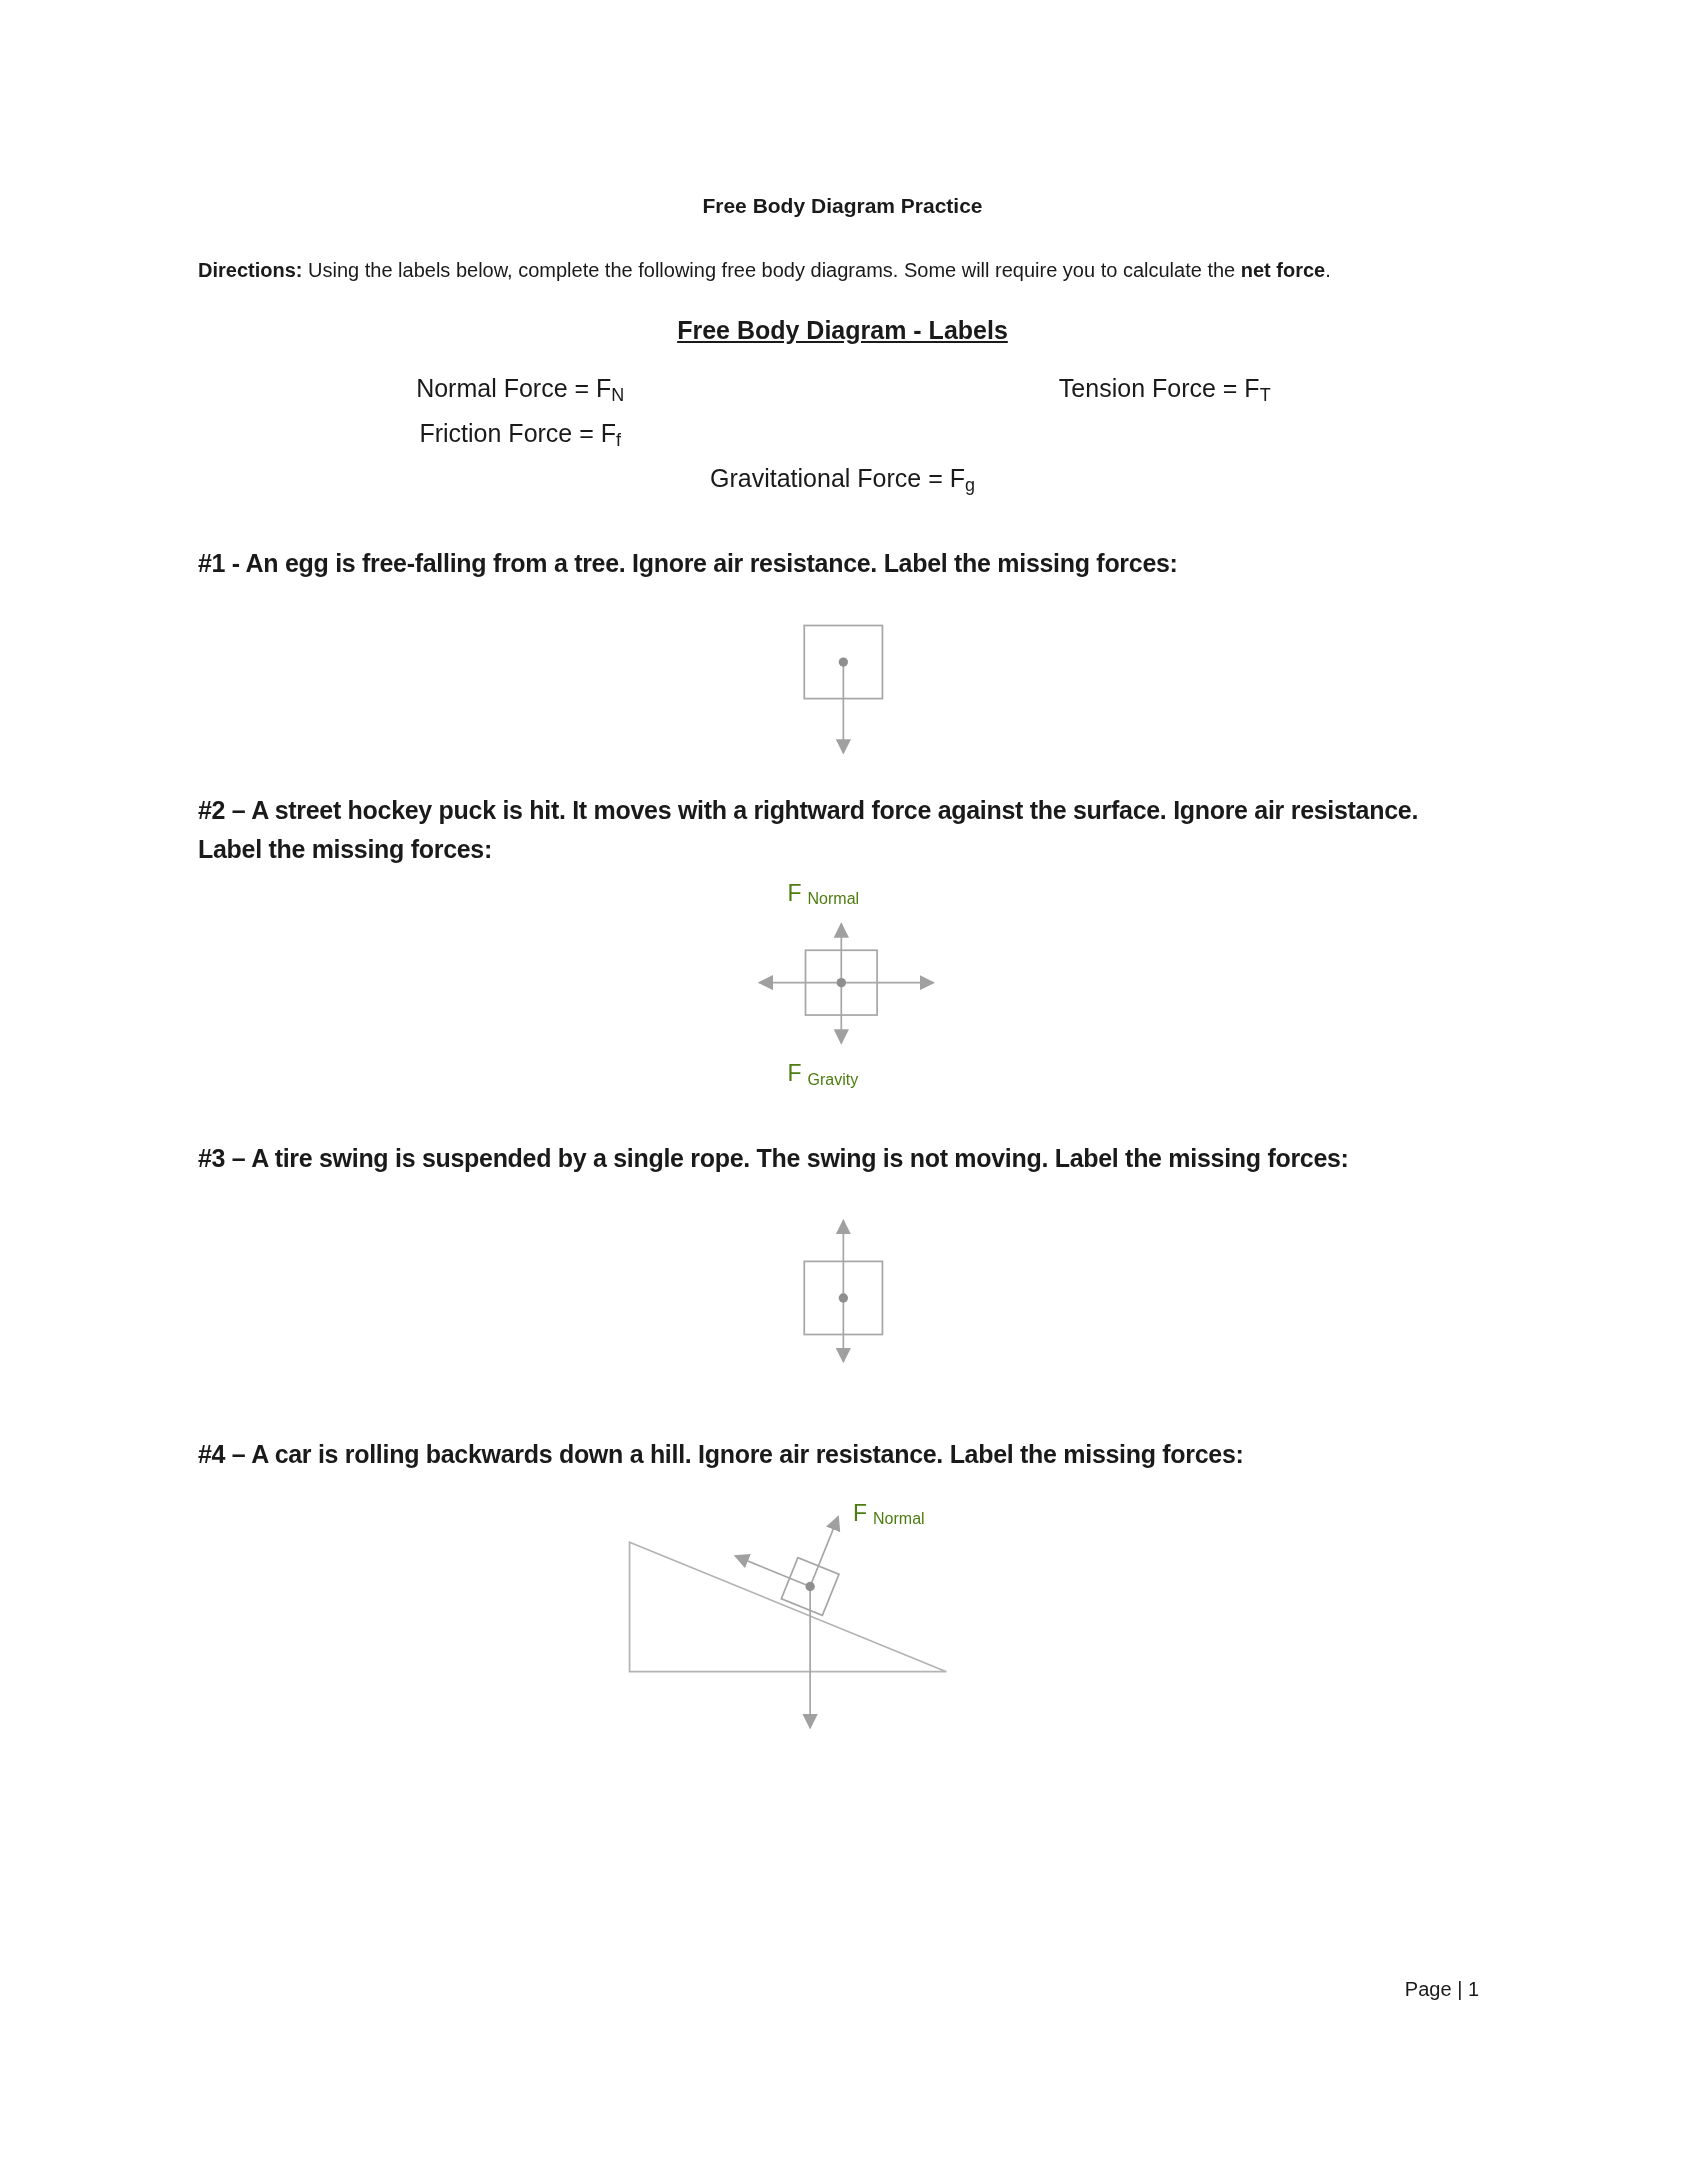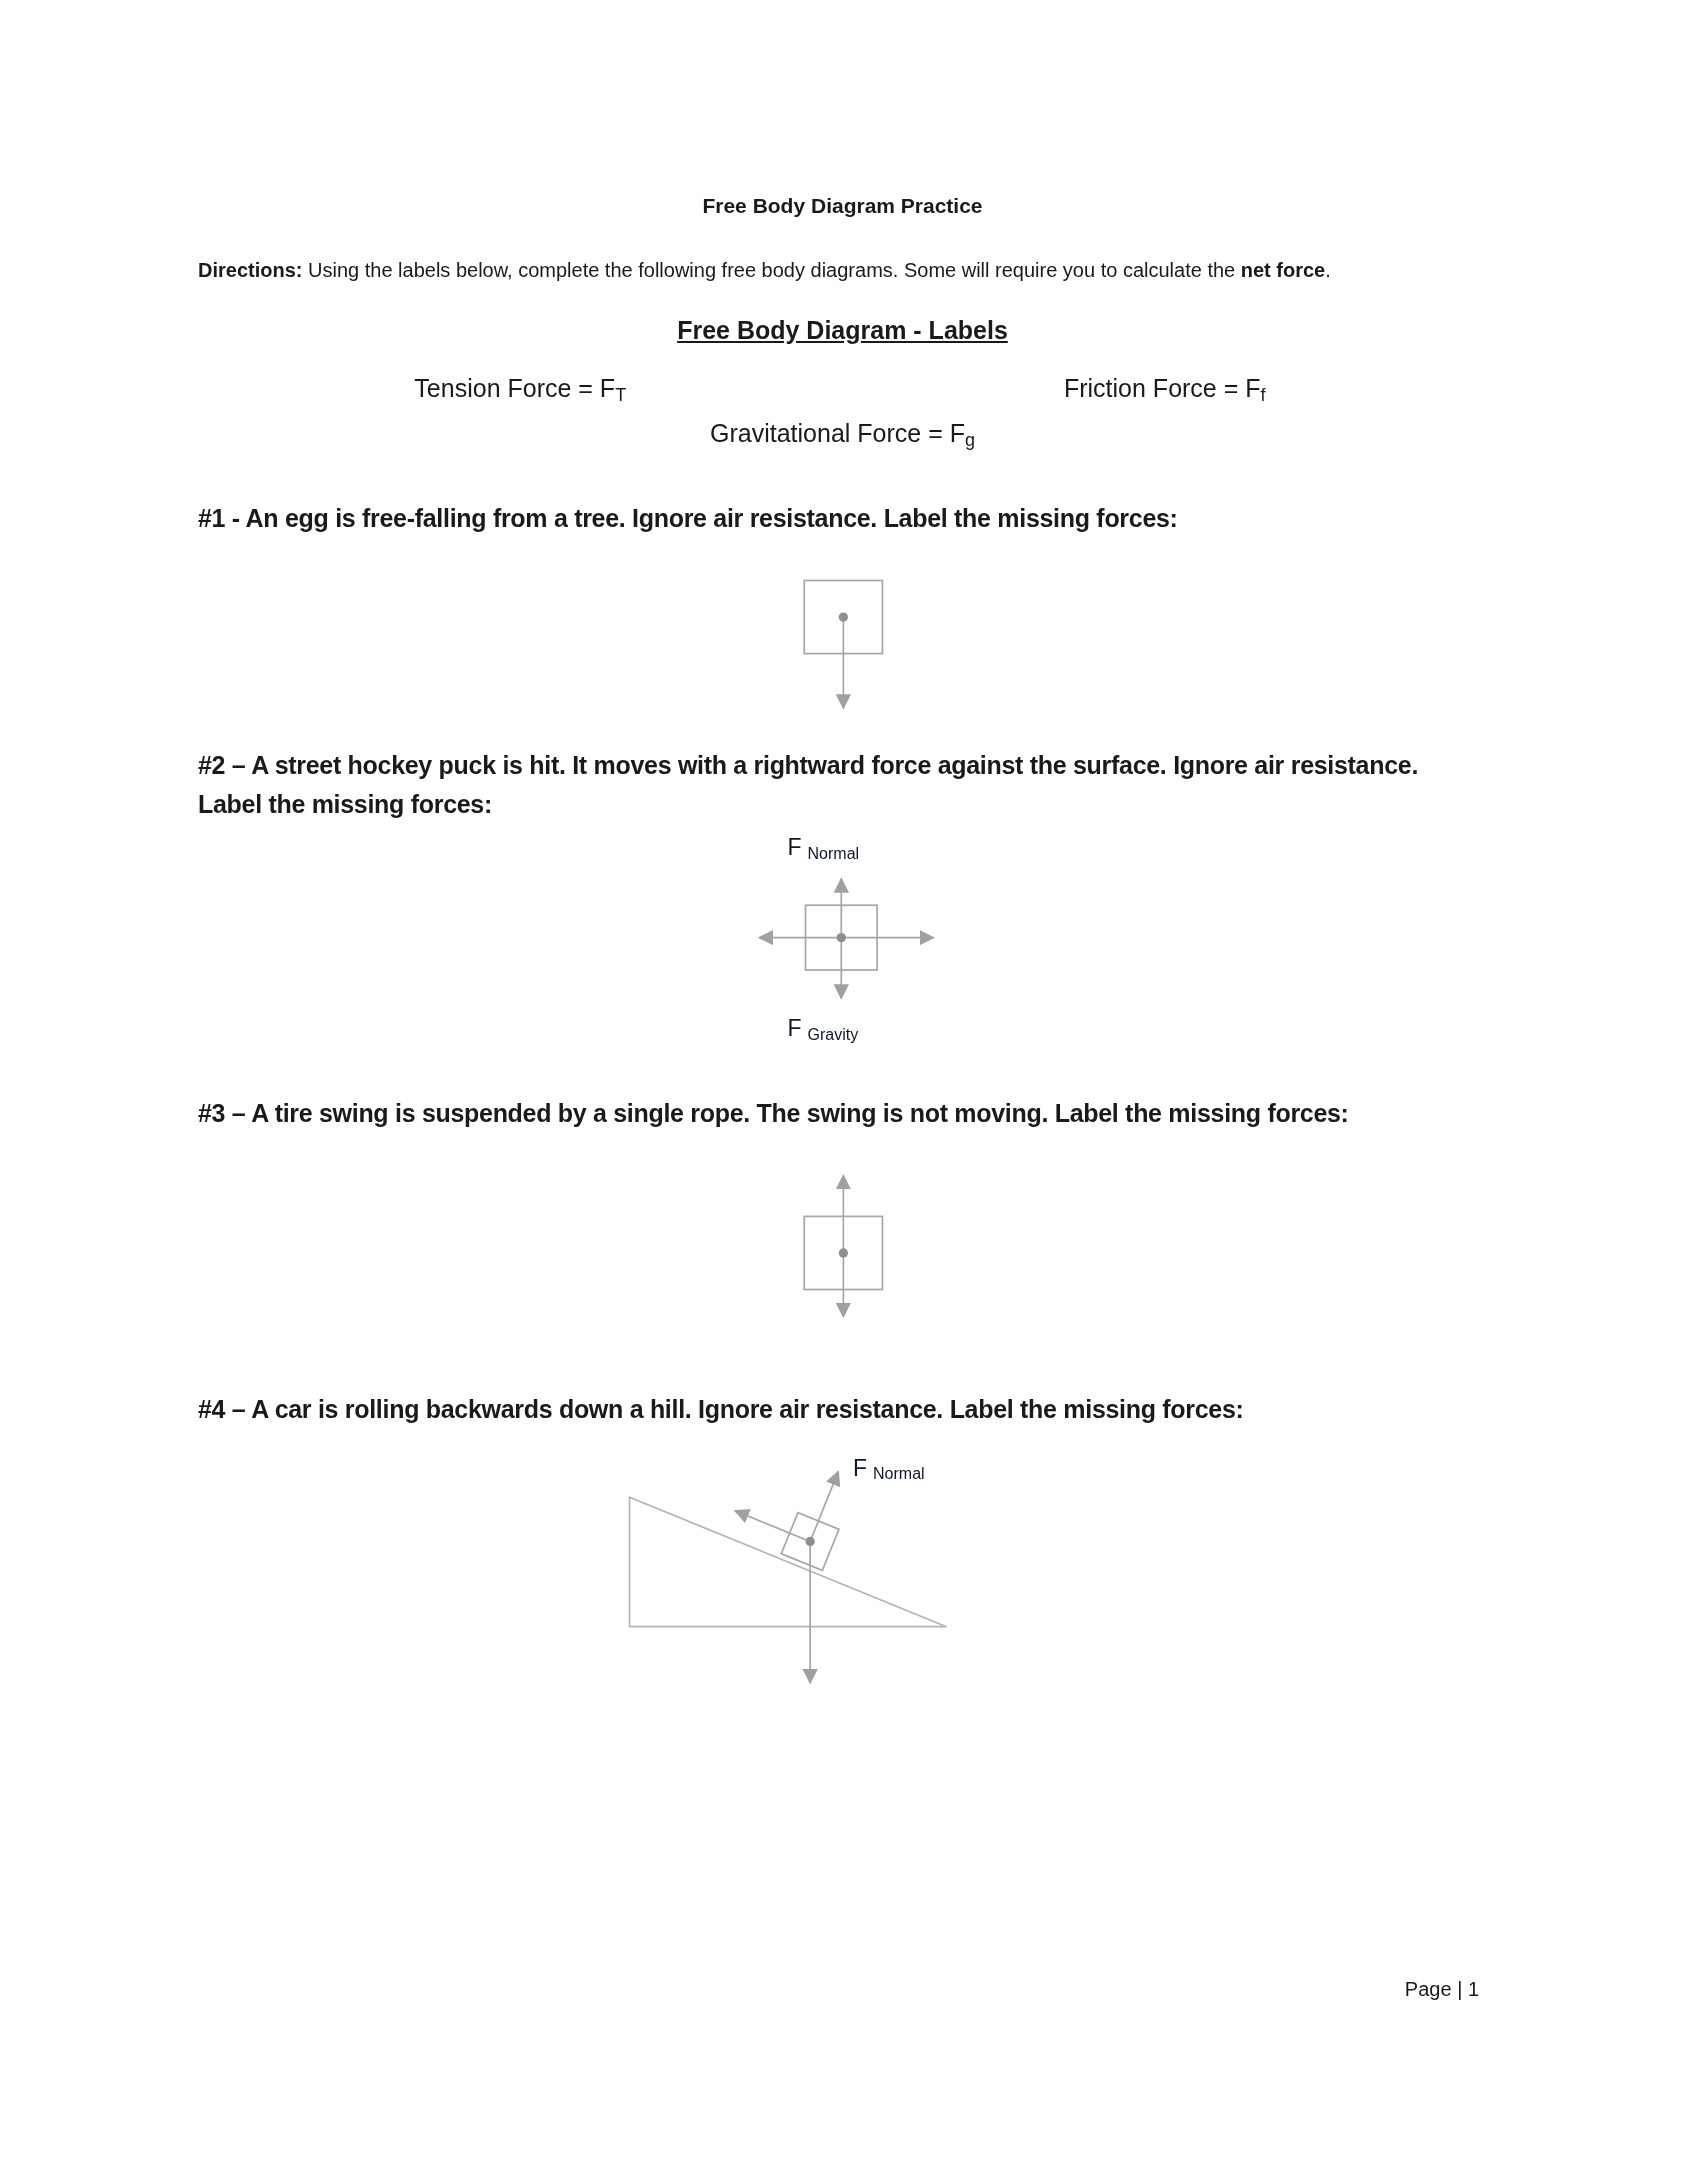--- a/index.html
+++ b/index.html
@@ -56,21 +56,21 @@
   .q3 { margin-top: 52px; }
   .q4 { margin-top: 44px; }
 
   .diagram { text-align: center; }
   .d1 { margin-top: 37px; }
   .d2 { margin-top: 10.2px; }
   .d3 { margin-top: 32px; }
   .d4 { margin-top: 22px; }
 
   .d2-inner { display: inline-block; text-align: left; }
-  .flabel { font-size: 23px; color: #0f172a; white-space: nowrap; }
+  .flabel { font-size: 23px; color: #4d7c0f; white-space: nowrap; }
   .flabel .fsub { font-size: 16px; margin-left: 6px; position: relative; top: 3.4px; }
   .d2-label-top { padding-left: 49px; margin-bottom: 3.4px; }
   .d2-label-bottom { padding-left: 49px; margin-top: 3.4px; }
 
   .d4-inner { position: relative; display: inline-block; }
   .d4-label { position: absolute; left: 249px; top: 3.4px; }
 
   svg { display: block; }
   .d2-inner svg, .diagram svg { margin: 0 auto; }
 
@@ -95,20 +95,21 @@
 
 <div class="page">
 
   <div class="title">Free Body Diagram Practice</div>
 
   <p class="directions"><span class="b">Directions:</span><span> Using the labels below, complete the following free body diagrams. Some will require you to calculate the </span><span class="b">net force</span><span>.</span></p>
 
   <div class="labels-heading">Free Body Diagram - Labels</div>
 
   <div class="labels-grid">
+    <div class="cell"><span>Normal Force = F</span><sub class="f">N</sub></div>
     <div class="cell"><span>Tension Force = F</span><sub class="f">T</sub></div>
     <div class="cell"><span>Friction Force = F</span><sub class="f">f</sub></div>
     <div class="cell span2"><span>Gravitational Force = F</span><sub class="f">g</sub></div>
   </div>
 
 
   <p class="question q1">#1 - An egg is free-falling from a tree. Ignore air resistance. Label the missing forces:</p>
 
   <div class="diagram d1">
     <svg width="153" height="147" viewBox="0 0 180 172">

